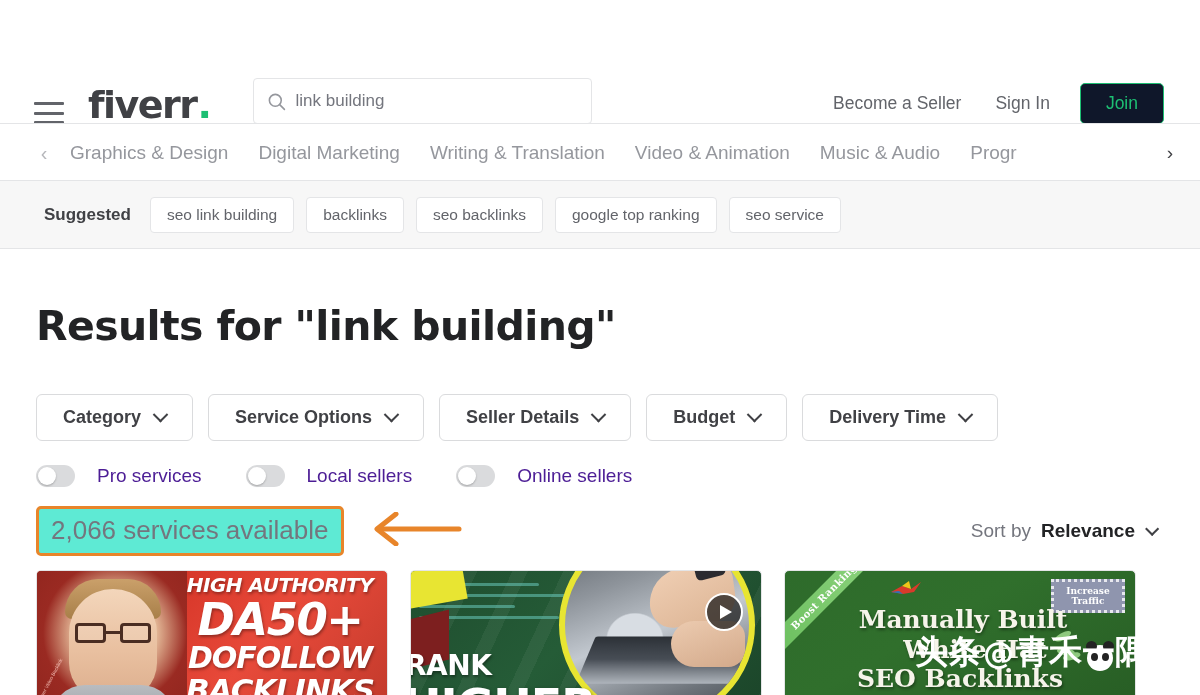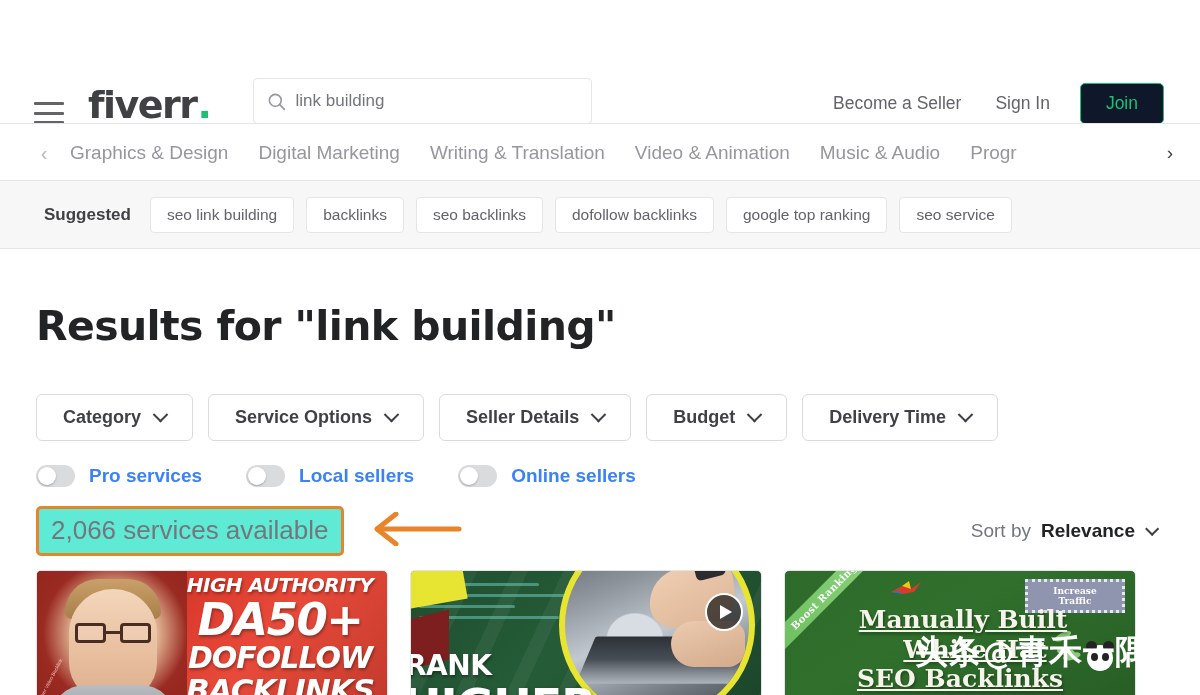--- a/index.html
+++ b/index.html
@@ -200,22 +200,22 @@
     width:39px; height:22px; border-radius:11px;
     background:#dadbdd; position:relative; cursor:pointer; flex:0 0 auto;
   }
   .toggle-sw .knob {
     position:absolute; top:2px; left:2px;
     width:18px; height:18px; border-radius:50%;
     background:#fff;
     box-shadow: 0 1px 2px rgba(0,0,0,.25);
   }
   .toggle-text {
-    margin-left:14px; font-size:19px; color:#3b82f6;
-    white-space:nowrap; font-family:"Liberation Sans", sans-serif;font-weight:bold;
+    margin-left:22px; font-size:19px; color:#4c1d95;
+    white-space:nowrap; font-family:"Liberation Sans", sans-serif;
   }
 
   .results-row {
     margin-top: 18px;
     display:flex; align-items:center;
     position: relative;
     height: 52px;
   }
   .count-box {
     border: 3px solid #e8852a;
@@ -403,21 +403,21 @@
     width: 150px; padding: 4px 0;
     background: linear-gradient(90deg,#6cbf5f,#8ed47f);
     transform: rotate(-45deg);
     text-align:center;
     font-family:"DejaVu Serif", serif;
     font-size: 10px; font-weight:700; color:#fff;
     letter-spacing:0.4px;
   }
   .c3 .stamp {
     position:absolute; right:10px; top:8px;
-    width: 100px; height: 34px;
+    width: 74px; height: 34px;
     background: #8f95ae;
     border: 3px dotted #e8e8ef;
     display:flex; flex-direction:column; align-items:center; justify-content:center;
     line-height:1.15;
   }
   .c3 .stamp span {
     font-family:"DejaVu Serif", serif;
     font-size: 9px; color:#fff; font-weight:700;
   }
   .c3 .bird {
@@ -448,21 +448,20 @@
   .c3 .bamboo i:nth-child(1){ left:0; top:4px; transform:rotate(-28deg); }
   .c3 .bamboo i:nth-child(2){ left:2px; top:14px; transform:rotate(8deg); }
   .c3 .bamboo i:nth-child(3){ left:8px; top:22px; transform:rotate(-14deg); }
   .c3 .ctext {
     position:absolute; left:0; right:0; top:36px;
     text-align:center;
     font-family:"DejaVu Serif", serif;
     font-weight:700; color:#f6f4ea;
     text-shadow: 1px 2px 3px rgba(0,0,0,.4);
     line-height: 1.06;
-    text-decoration: underline;
   }
   .c3 .ctext .r1 { font-size:25px; padding-left:6px; }
   .c3 .ctext .r2 { font-size:25px; padding-left:30px; margin-top:3px; }
   .c3 .ctext .r3 { font-size:25px; padding-left:0px; margin-top:3px; }
 
   
   .watermark {
     position:absolute;
     left: 915px;
     top: 630px;
@@ -523,21 +522,20 @@
   </div>
   <span class="cat-arrow right">›</span>
 </div>
 
 <div class="suggested-bar">
   <span class="sug-label">Suggested</span>
   <div class="sug-list">
     <span class="sug-chip">seo link building</span>
     <span class="sug-chip">backlinks</span>
     <span class="sug-chip">seo backlinks</span>
-    <span class="sug-chip">dofollow backlinks</span>
     <span class="sug-chip">google top ranking</span>
     <span class="sug-chip">seo service</span>
   </div>
 </div>
 
 <div class="main">
 
   <h1 class="page-title">Results for "link building"</h1>
 
   <div class="filters">

